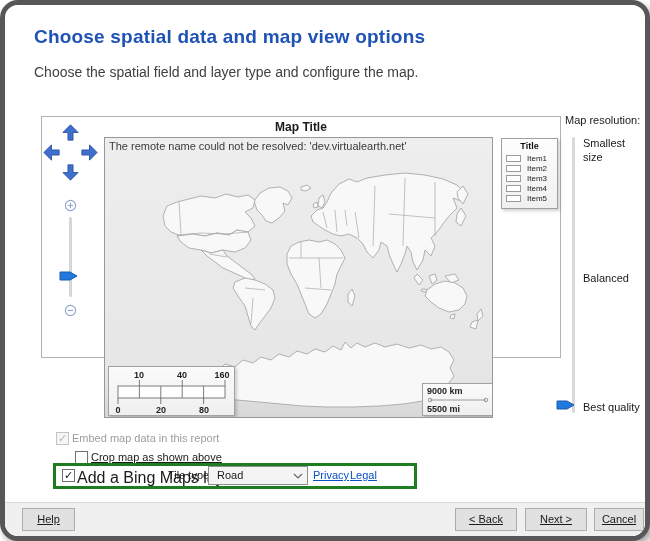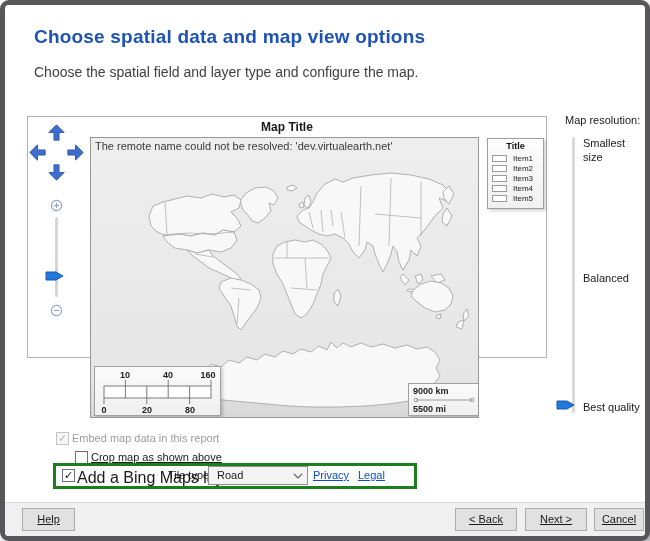--- a/index.html
+++ b/index.html
@@ -1,29 +1,29 @@
 <!DOCTYPE html>
 <html><head>
 <meta charset="utf-8">
 <style>
   * { margin:0; padding:0; box-sizing:border-box; }
   body { background:#ffffff; font-family:"Liberation Sans", sans-serif; }
   .frame {
     position:relative; width:650px; height:541px;
-    border:5px solid #57575a; border-radius:9px;
+    border:5px solid #57575a; border-radius:18px;
     box-shadow:3px 4px 7px rgba(90,90,90,.55);
     background:#fca5a5; overflow:hidden;
   }
   .inner { position:absolute; inset:0; background:#fff; }
 
   .page-title { position:absolute; left:29px; top:21px; font-size:19px; font-weight:600; color:#1e53b5; letter-spacing:.2px; }
   .page-subtitle { position:absolute; left:29px; top:59px; font-size:14px; color:#3f3f3f; }
 
   
-  .map-panel { position:absolute; left:22px; top:111px; width:520px; height:242px; border:1px solid #b2b2b2; background:#fff;padding-left:12px; }
+  .map-panel { position:absolute; left:36px; top:111px; width:520px; height:242px; border:1px solid #b2b2b2; background:#fff;padding-left:12px; }
   .map-title { position:absolute; left:0; top:3px; width:100%; text-align:center; font-size:12px; font-weight:bold; color:#1a1a1a; }
 
   .pan-btn { position:absolute; width:17px; height:17px; cursor:pointer; }
   .pan-up { left:20px; top:7px; }
   .pan-left { left:1px; top:27px; }
   .pan-right { left:39px; top:27px; }
   .pan-down { left:20px; top:47px; }
   .zoom-circle { position:absolute; width:13px; height:13px; cursor:pointer; }
   .zoom-in { left:22px; top:82px; }
   .zoom-out { left:22px; top:187px; }
@@ -68,21 +68,21 @@
 
   .highlight-box { position:absolute; left:48px; top:458px; width:364px; height:26px; border:3px solid #1e7d1e; z-index:5; }
   .hl-cb { position:absolute; left:6px; top:3px; }
   .hl-label { position:absolute; left:21px; top:3px; font-size:16px; color:#1a1a1a; }
   .tile-label { position:absolute; left:112px; top:3px; font-size:11px; color:#1a1a1a; }
   .tile-select { position:absolute; left:152px; top:0px; width:100px; height:19px; background:#f4f4f4;
     border:1px solid #8f8f8f; font-size:11px; color:#1a1a1a; padding:2px 8px; cursor:pointer; }
   .tile-chevron { position:absolute; right:4px; top:6px; }
   .link { position:absolute; top:3px; font-size:11px; color:#0750c8; text-decoration:underline; cursor:pointer; }
   .link-privacy { left:257px; }
-  .link-legal { left:302px; }
+  .link-legal { left:294px; }
 
   
   .footer { position:absolute; left:0; top:497px; width:640px; height:34px; background:#f0f0f0; border-top:1px solid #d9d9d9; }
   .btn { position:absolute; top:5px; height:23px; background:#e1e1e1; border:1px solid #acacac;
     font-size:11px; color:#1a1a1a; text-align:center; line-height:21px; cursor:pointer; font-family:"Liberation Sans", sans-serif;text-decoration:underline; }
   .btn-help { left:17px; width:53px; }
   .btn-back { left:450px; width:62px; }
   .btn-next { left:520px; width:62px; }
   .btn-cancel { left:589px; width:50px; }
 

